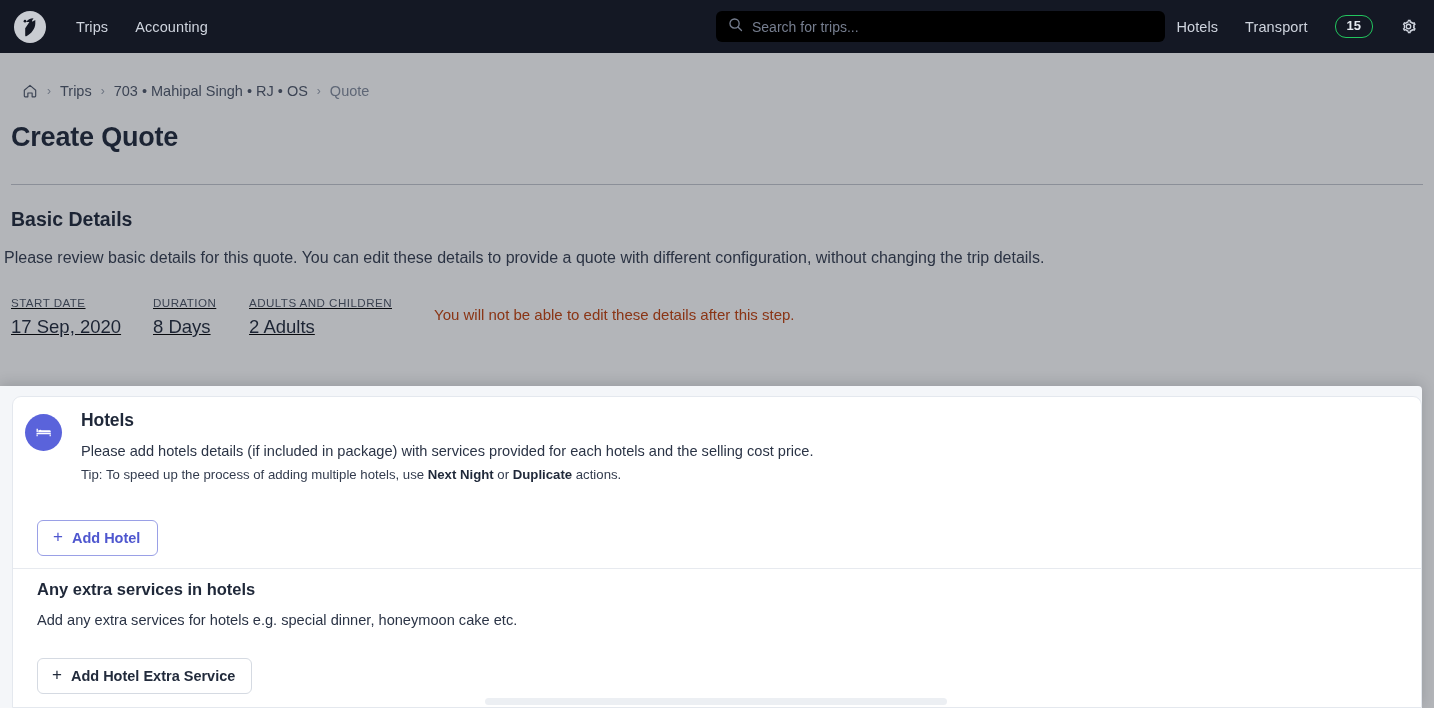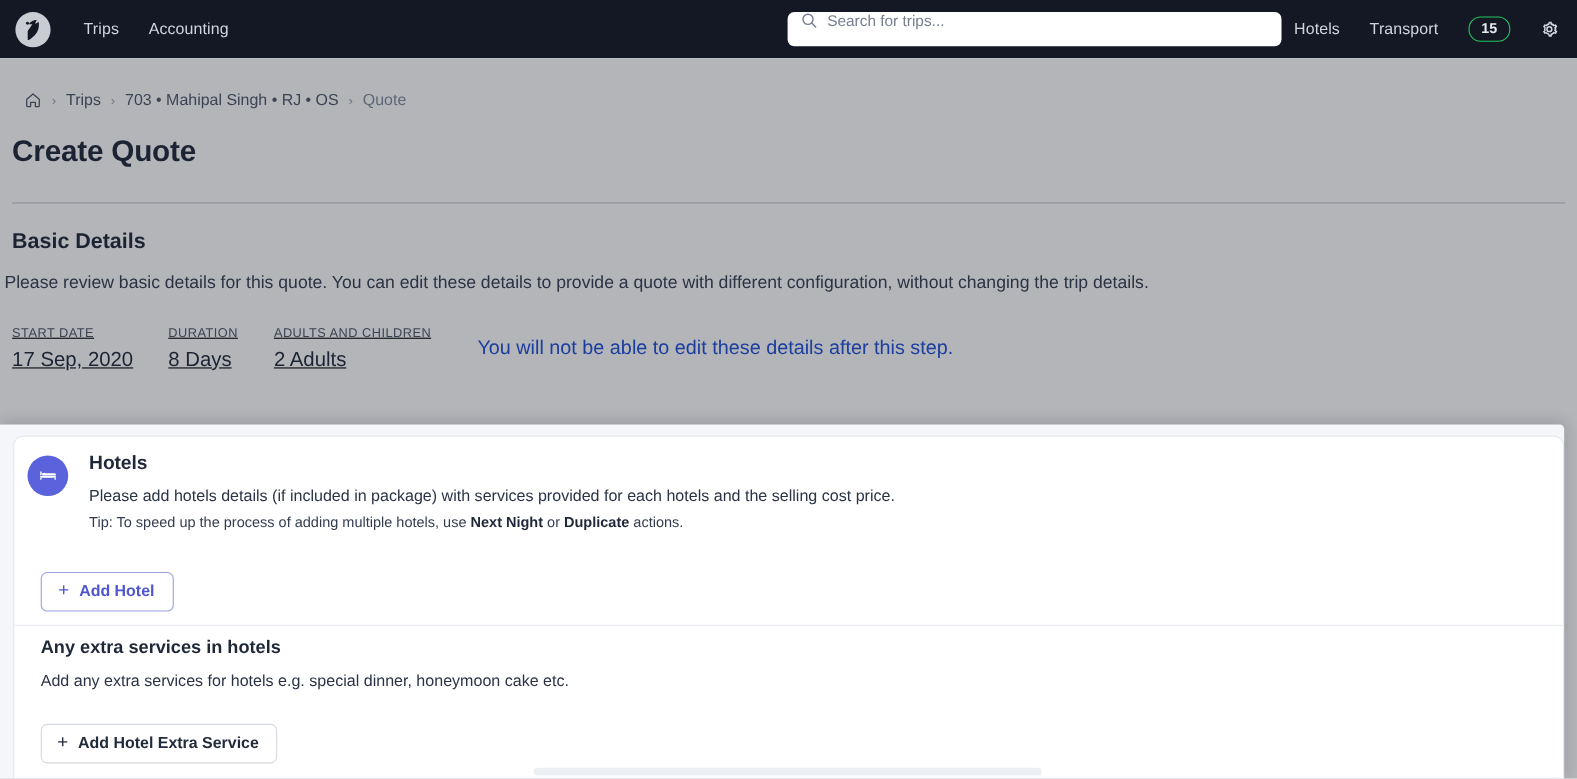--- a/index.html
+++ b/index.html
@@ -18,21 +18,21 @@
     display: flex; align-items: center;
   }
   .logo-wrap { margin-left: 13px; width: 34px; height: 34px; display: flex; align-items: center; justify-content: center; cursor: pointer; }
   .nav-left { display: flex; align-items: center; margin-left: 29px; gap: 27px; }
   .nav-link {
     color: #cfd4de; font-size: 14.5px; letter-spacing: .1px; cursor: pointer;
     white-space: nowrap;
   }
   .search-box {
     position: absolute; left: 716px; top: 11px; width: 449px; height: 31px;
-    background: #ffffff; border-radius: 6px; display: flex; align-items: flex-start;
+    background: #000000; border-radius: 6px; display: flex; align-items: center;
     padding: 0 12px; gap: 9px;
   }
   .search-box svg { flex: none; }
   .search-ph { color: #767e8f; font-size: 14px; }
   .nav-right { position: absolute; right: 17px; top: 0; height: 53px; display: flex; align-items: center; gap: 27px; }
   .badge-pill {
     border: 1px solid #22c55e; border-radius: 11px; color: #e5e9f0;
     font-size: 13px; font-weight: 600; padding: 2px 11px 3px; line-height: 1.25; cursor: pointer;
   }
   .gear-btn { display: flex; align-items: center; cursor: pointer; }
@@ -64,21 +64,21 @@
   .f-start { width: 142px; }
   .f-dur { width: 96px; }
   .f-guests { width: 184px; }
 
   .edit-col { position: absolute; top: 243px; left: 434px; }
   .edit-btn {
     display: inline-block; background: transparent; border: 1px solid #8f96a4;
     border-radius: 6px; padding: 8px 15px 9px; font-size: 14.5px; font-weight: bold;
     color: #222b3c; cursor: pointer; font-family: inherit;
   }
-  .edit-note { margin-top: 10px; font-size: 18px; color: #1d4ed8; }
+  .edit-note { margin-top: 10px; font-size: 15px; color: #c2410c; }
 
   
   .drawer {
     position: absolute; left: 0; top: 386px; width: 1422px; height: 322px;
     background: #f4f6f9; border-top-right-radius: 4px;
     box-shadow: 0 -2px 14px rgba(20,25,40,.18);
     overflow: hidden;
   }
   .drawer-card {
     position: absolute; left: 12px; top: 10px; width: 1410px; height: 312px;

